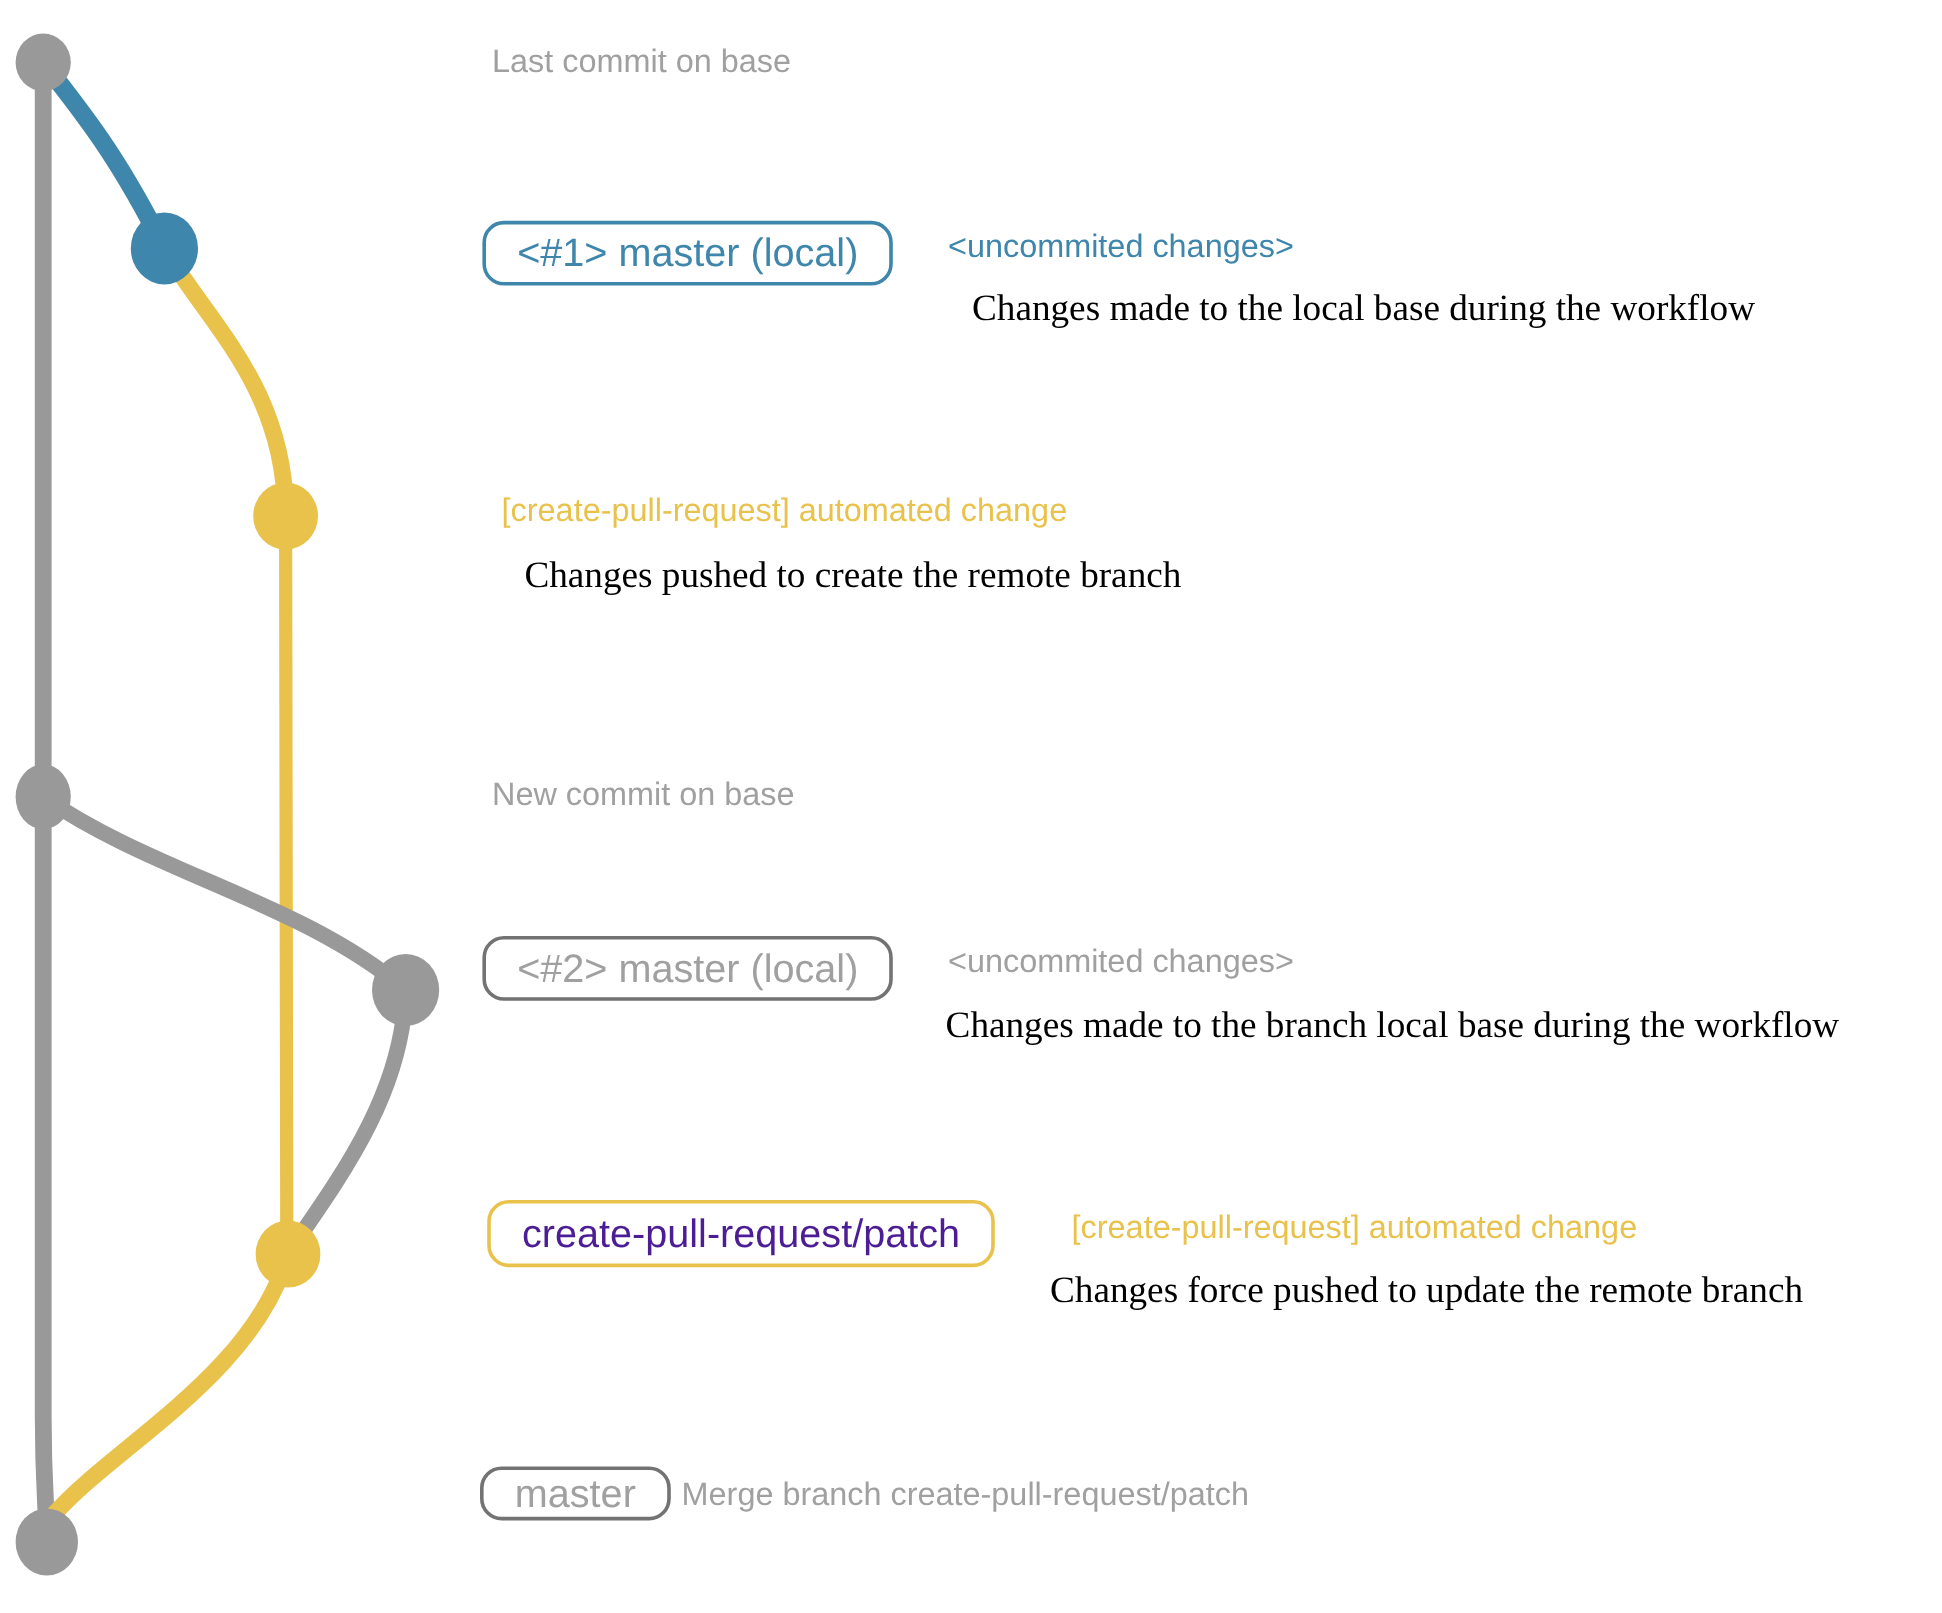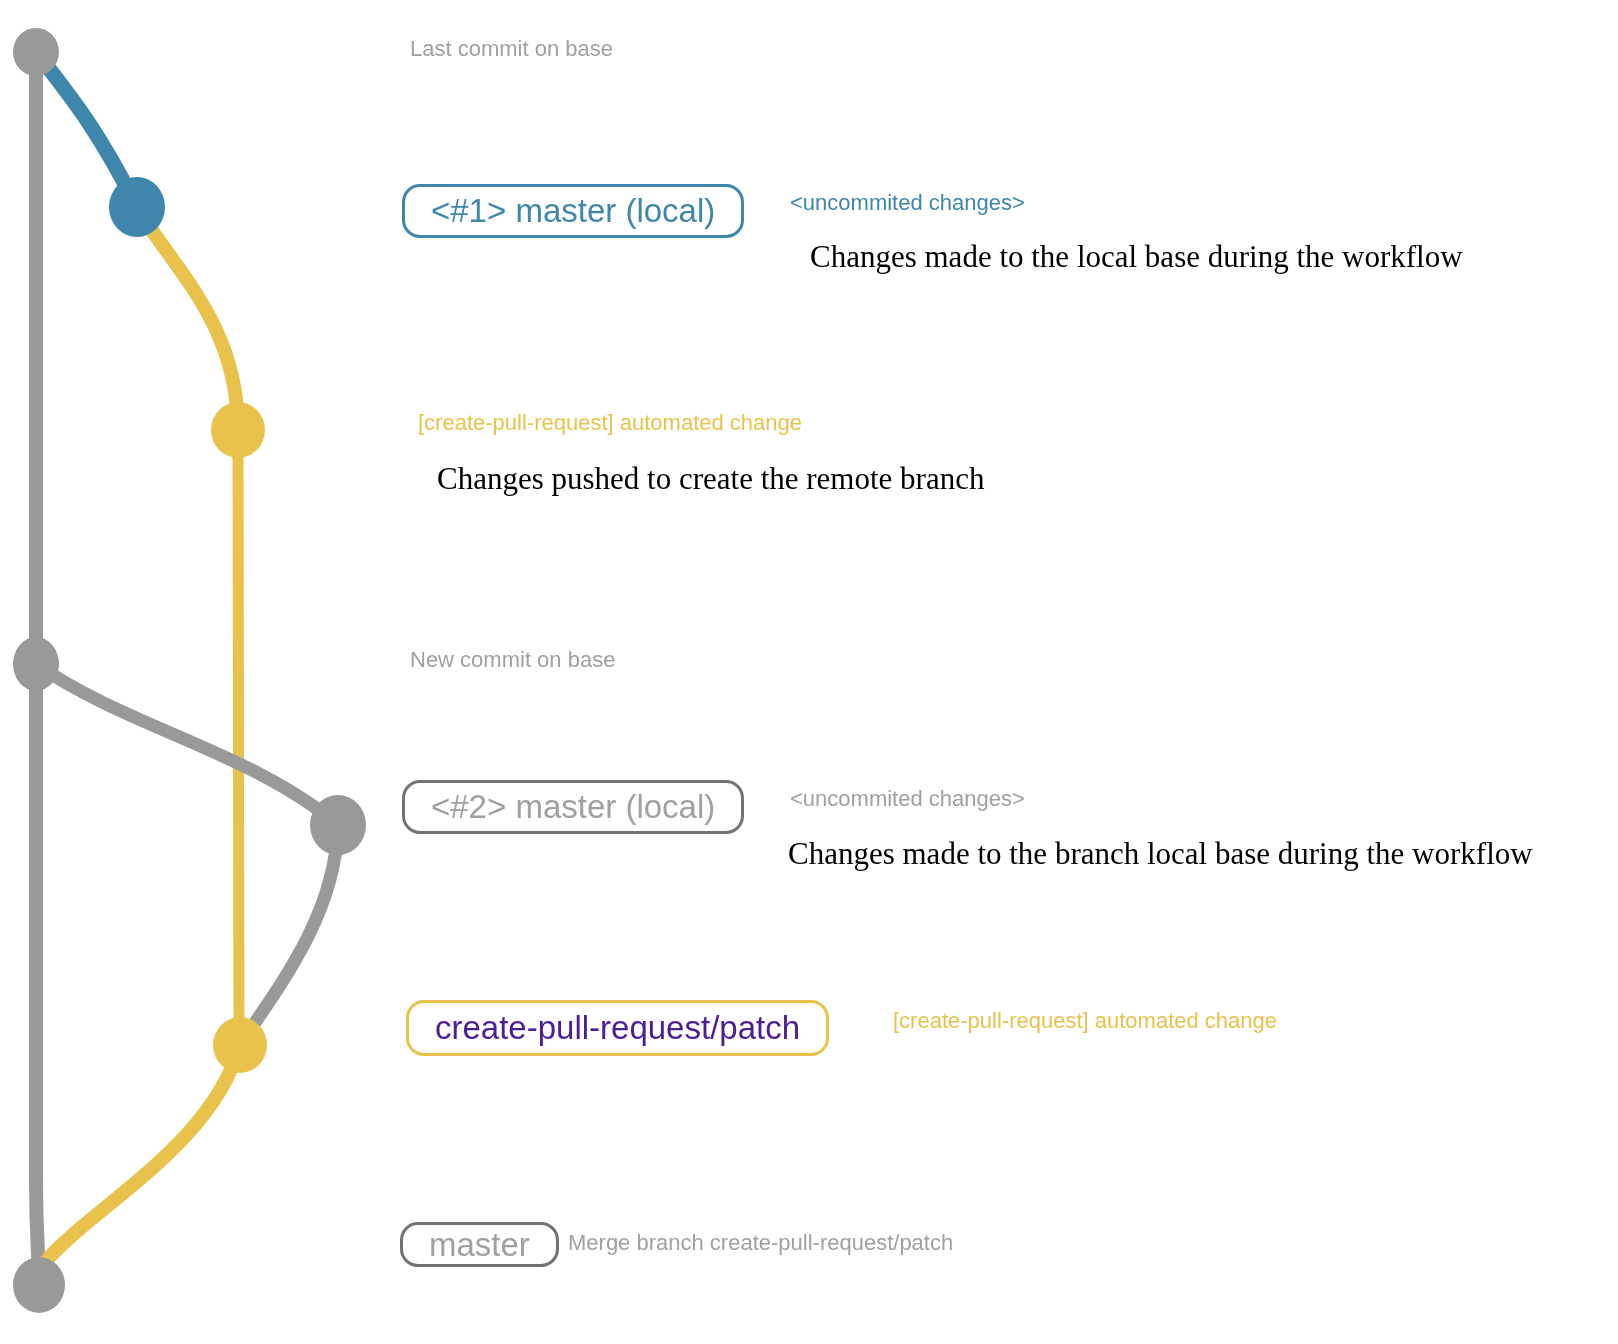--- a/index.html
+++ b/index.html
@@ -5,21 +5,21 @@
   html,body{margin:0;padding:0;background:#ffffff;}
   #stage{
     position:relative;
     width:1618px;height:1344px;
     background:#ffffff;
     overflow:hidden;
     font-family:"Liberation Sans",sans-serif;
   }
   #graph-svg{position:absolute;left:0;top:0;}
   .txt{position:absolute;white-space:nowrap;line-height:1.15;}
-  .sans33{font-size:22px;font-family:"Liberation Sans",sans-serif;}
+  .sans33{font-size:27px;font-family:"Liberation Sans",sans-serif;}
   .serif29{font-size:31px;font-family:"Liberation Serif",serif;color:#000000;}
   .gray-t{color:#a0a0a0;}
   .blue-t{color:#3e86ab;}
   .yellow-t{color:#e9c24c;}
   .badge{
     position:absolute;
     display:inline-flex;align-items:center;justify-content:center;
     height:54px;padding:0 26px;
     border-radius:18px;border:3px solid #737373;
     font-size:33px;font-family:"Liberation Sans",sans-serif;
@@ -63,17 +63,18 @@
   <div class="txt serif29" style="left:437px;top:461px;">Changes pushed to create the remote branch</div>
 
   <div class="txt sans33 gray-t" style="left:410px;top:647px;">New commit on base</div>
 
   <div class="badge" style="left:402px;top:780px;text-align:right;">&lt;#2&gt; master (local)</div>
   <div class="txt sans33 gray-t" style="left:790px;top:786px;">&lt;uncommited changes&gt;</div>
   <div class="txt serif29" style="left:788px;top:836px;">Changes made to the branch local base during the workflow</div>
 
   <div class="badge yellow" style="left:406px;top:1000px;height:56px;">create-pull-request/patch</div>
   <div class="txt sans33 yellow-t" style="left:893px;top:1008px;">[create-pull-request] automated change</div>
+  <div class="txt serif29" style="left:875px;top:1057px;">Changes force pushed to update the remote branch</div>
 
   <div class="badge" style="left:400px;top:1222px;height:45px;">master</div>
   <div class="txt sans33 gray-t" style="left:568px;top:1230px;">Merge branch create-pull-request/patch</div>
 
 </div>
 
 </body></html>

